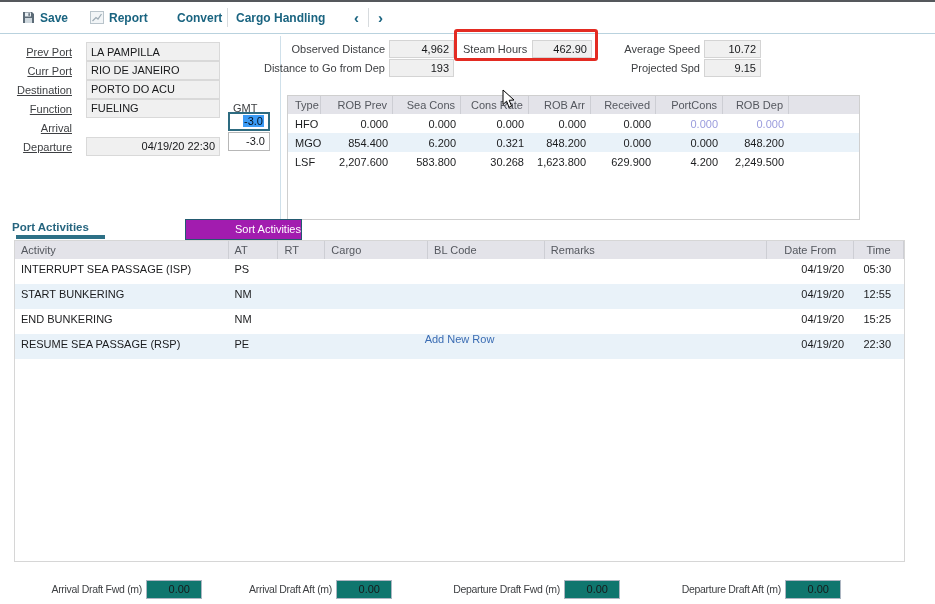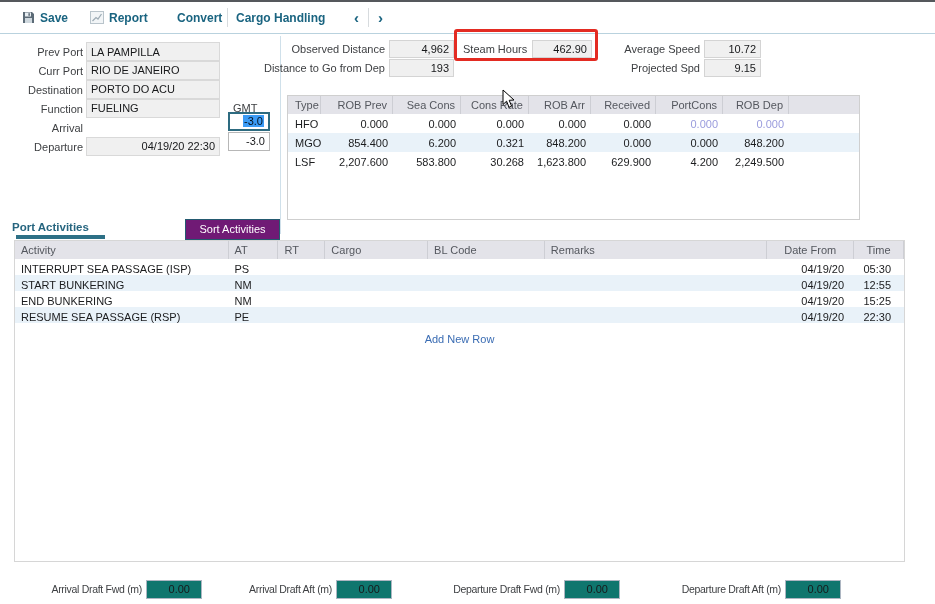--- a/index.html
+++ b/index.html
@@ -13,21 +13,21 @@
   
   .toolbar { position:absolute; left:0; top:0; width:935px; height:32px; background:#fff;
              border-bottom:1px solid #b9d2de; }
   .tb-item { position:absolute; top:0; height:31px; display:flex; align-items:center; gap:5px;
              color:#1a6480; font-weight:700; font-size:12px; cursor:pointer; }
   .tb-sep { position:absolute; top:6px; height:19px; width:1px; background:#d7dbde; }
   .tb-arrow { font-size:15px; font-weight:700; color:#1a6480; }
   .icon-svg { display:block; }
   
   .v-row { position:absolute; left:2px; height:19px; display:flex; align-items:center; }
-  .v-label { width:84px; text-align:right; color:#3d3f42; padding-right:3px; }
+  .v-label { width:84px; text-align:right; color:#3d3f42; padding-right:14px;text-decoration:underline; }
   .v-box { width:134px; height:19px; background:#f0f0f0; border:1px solid #d9d9d9;
            display:flex; align-items:center; padding:0 4px; color:#17181a; }
   .v-box.right { justify-content:flex-end; }
   
   .gmt-label { position:absolute; left:233px; top:100px; color:#3d3f42; }
   .gmt-field { position:absolute; left:228px; width:42px; height:19px; background:#fff;
                border:1px solid #b7b7b7; text-align:right; padding:0 4px; line-height:17px; color:#17181a; }
   .gmt-field.focused { border:2px solid #2d6b80; line-height:15px; }
   .gmt-field.focused .sel { background:#3b9bf5; color:#04111c; padding:0 1px; }
   
@@ -46,27 +46,27 @@
   .bk-hcell:last-child { border-right:1px solid #cdced4; }
   .bk-row { display:flex; height:19px; }
   .bk-row.alt { background:#e9f2f9; }
   .bk-cell { padding-top:4px; }
   .ta-r { text-align:right; padding-right:5px; }
   .ta-l { text-align:left; padding-left:7px; }
   .muted { color:#9a9cdd; }
   
   .tab-label { position:absolute; left:12px; top:219px; color:#26657f; font-weight:700; font-size:11.5px; cursor:pointer; }
   .tab-underline { position:absolute; left:16px; top:233px; width:89px; height:4px; background:#2d7086; }
-  .sort-btn { position:absolute; left:185px; top:217px; width:95px; height:21px; background:#701a75;
-              color:#fff; border:1px solid #245a70; text-align:center; line-height:19px; cursor:pointer; z-index:5; }
+  .sort-btn { position:absolute; left:185px; top:217px; width:117px; height:21px; background:#a21caf;
+              color:#fff; border:1px solid #245a70; text-align:right; line-height:19px; cursor:pointer; z-index:5; }
   .act-panel { position:absolute; left:14px; top:238px; width:891px; height:322px;
                border:1px solid #d6d6d6; background:#fff; }
   .act-header { display:flex; height:18px; background:#e3e3e9; }
   .act-hcell { color:#54575e; padding-top:3px; border-right:1px solid #cdced4; }
-  .act-row { display:flex; height:16px; cursor:pointer;align-items:flex-end; }
+  .act-row { display:flex; height:25px; cursor:pointer; }
   .act-row.alt { background:#e9f2f9; }
   .act-cell { padding-top:4px; overflow:hidden; white-space:nowrap; }
   .add-row { position:absolute; left:0; top:92px; width:100%; text-align:center;
              color:#3a6cb3; cursor:pointer; }
   
   .draft-group { position:absolute; top:577px; height:20px; display:flex; align-items:center; }
   .draft-label { text-align:right; color:#3d3f42; font-size:10.5px; letter-spacing:-0.3px; padding-right:4px; }
   .draft-input { width:56px; height:19px; background:#0f766e; border:1px solid #adb6c2;
                  text-align:right; padding:0 11px 0 0; line-height:17px; color:#17181a; }
   

